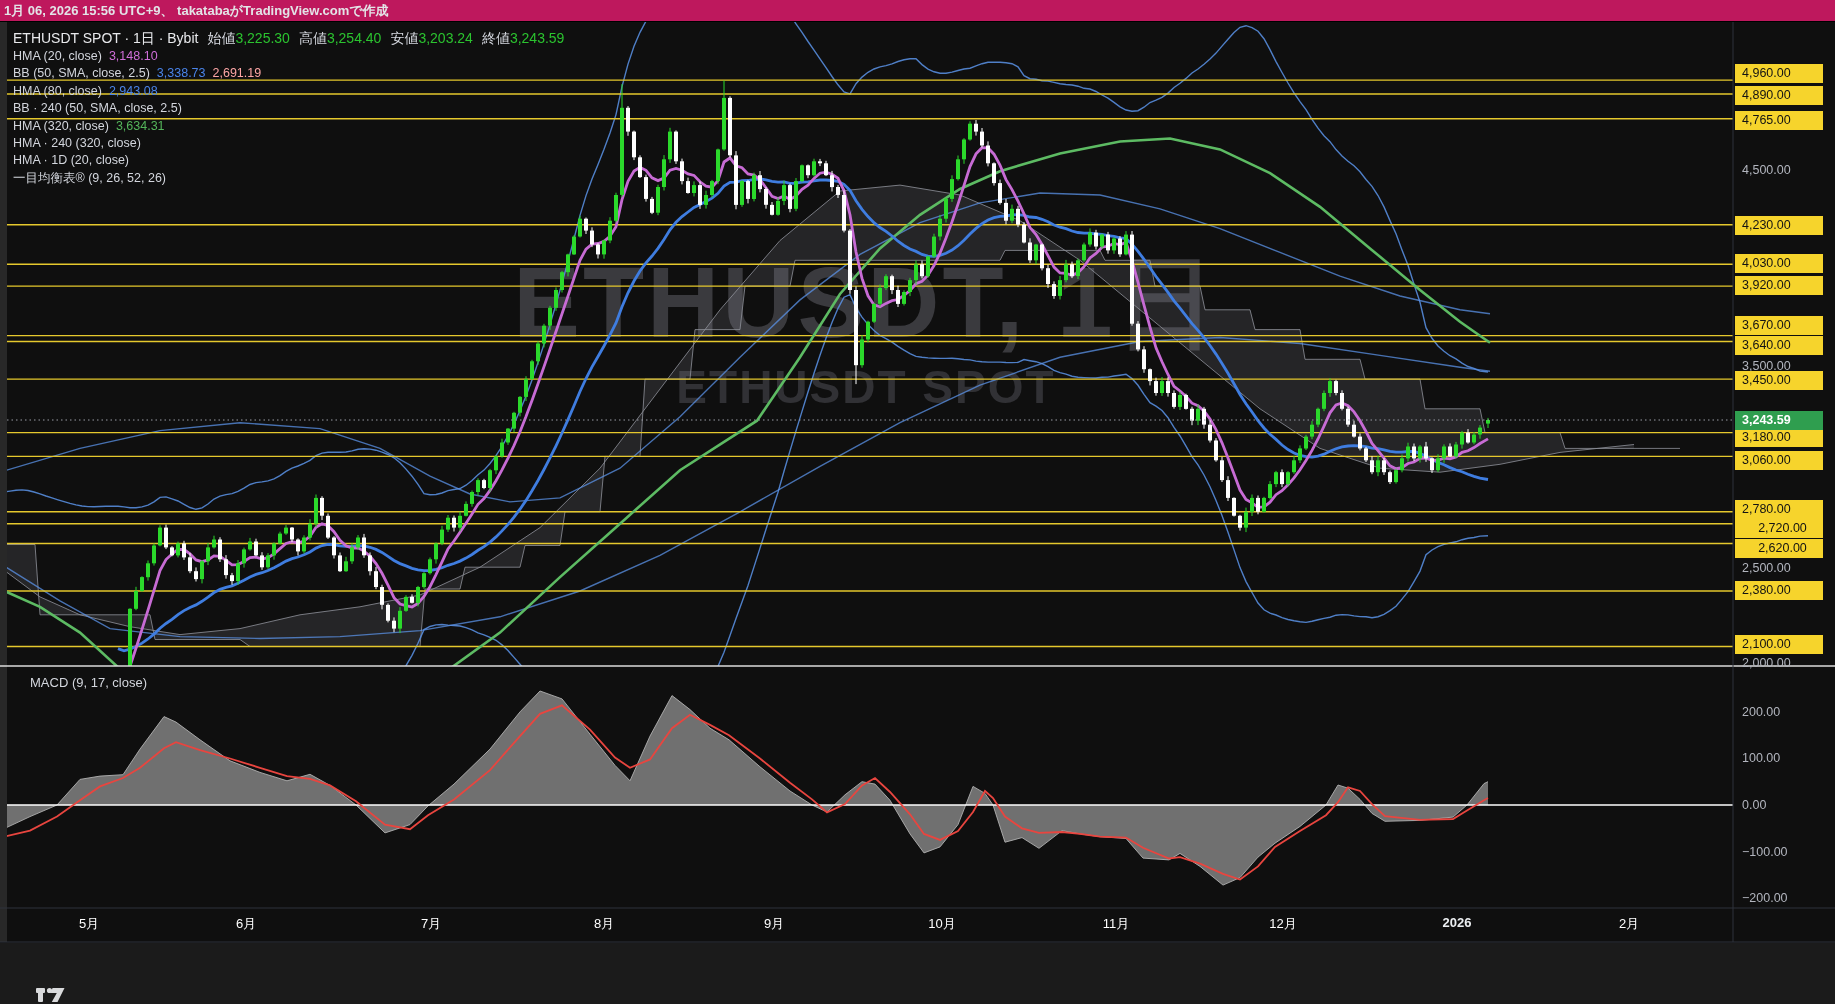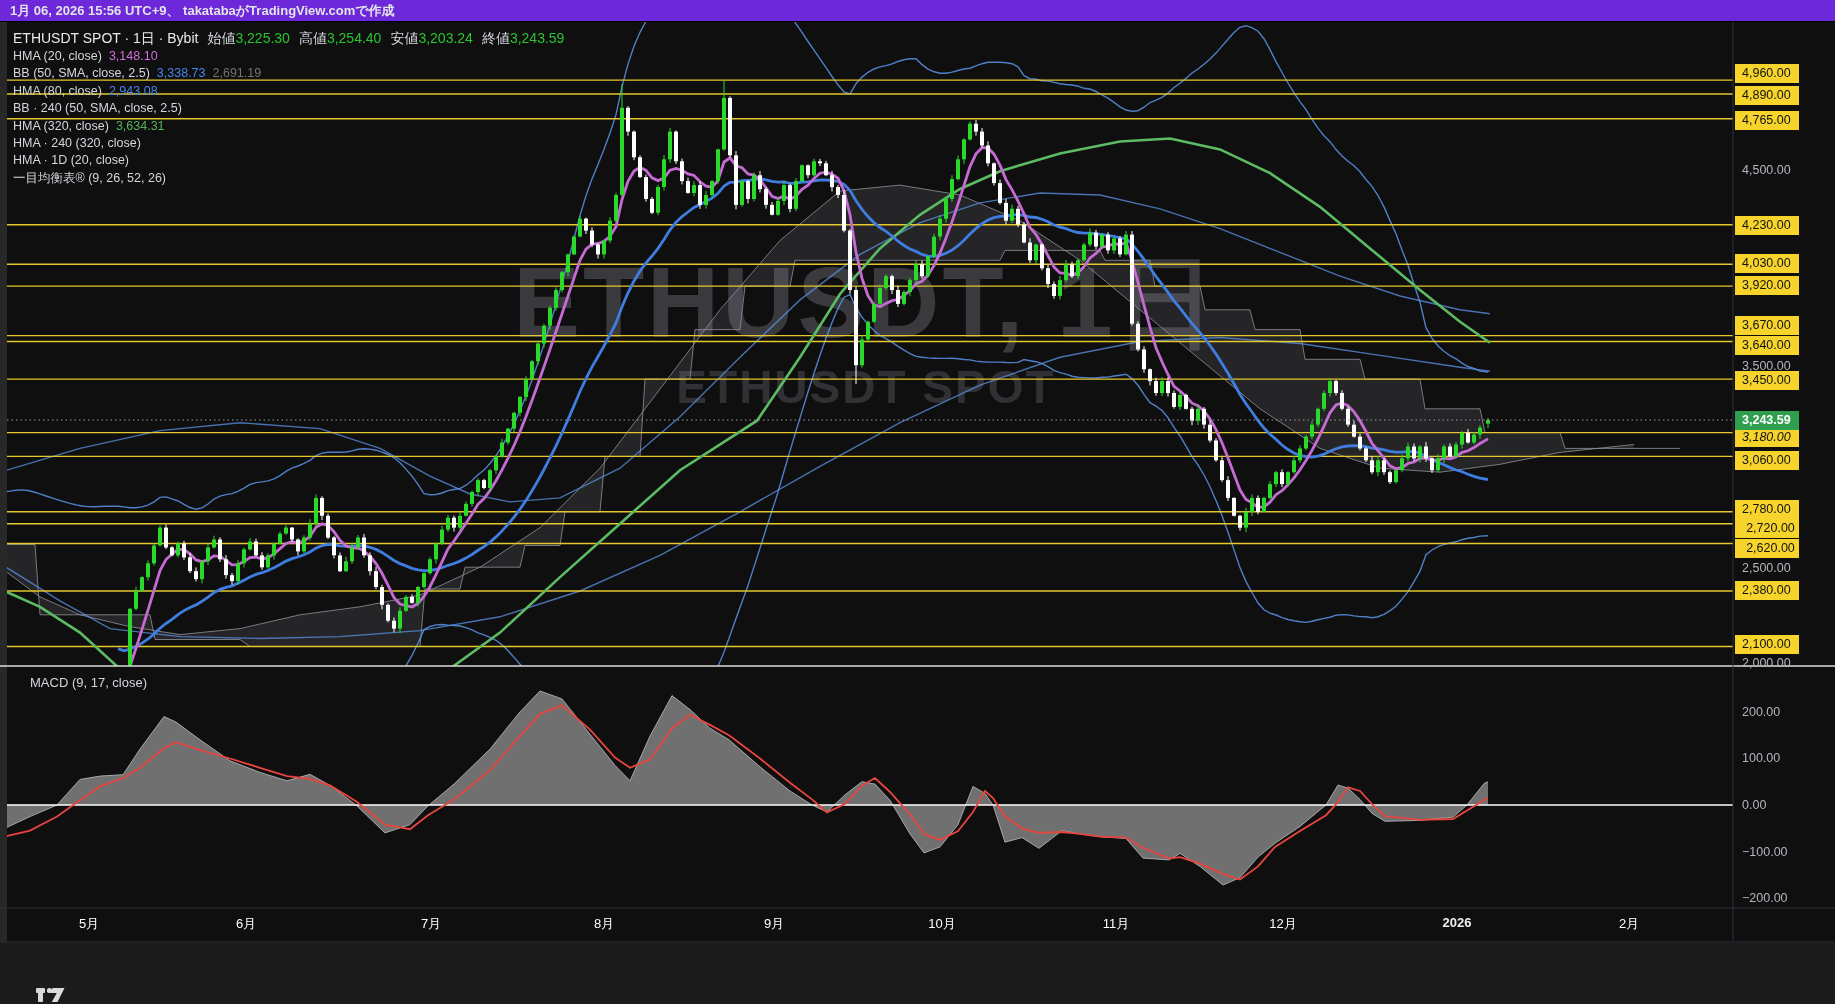--- a/index.html
+++ b/index.html
@@ -1,33 +1,33 @@
 <!DOCTYPE html>
 <html><head>
 <meta charset="utf-8">
 <style>
   html,body{margin:0;padding:0;background:#000;}
   #root{position:relative;width:1835px;height:1004px;background:#0f0f0f;overflow:hidden;
         font-family:"Liberation Sans",sans-serif;}
-  .topbar{position:absolute;left:0;top:0;width:1835px;height:22px;background:#6d28d9;
+  .topbar{position:absolute;left:0;top:0;width:1835px;height:22px;background:#be185d;
           border-bottom:1px solid #000;color:#e3e4e7;font-size:13px;font-weight:700;
-          line-height:22px;padding-left:10px;box-sizing:border-box;z-index:30;}
+          line-height:22px;padding-left:4px;box-sizing:border-box;z-index:30;}
   .watermark{position:absolute;left:866px;top:252px;transform:translateX(-50%);
              text-align:center;z-index:1;pointer-events:none;white-space:nowrap;}
   .wm1{font-size:100px;font-weight:700;color:#3a3a3e;letter-spacing:3px;line-height:100px;}
   .wm2{font-size:46px;font-weight:700;color:#313135;letter-spacing:2px;margin-top:8px;}
   #chart{position:absolute;left:0;top:0;z-index:2;}
   #legend{position:absolute;left:13px;top:29px;z-index:20;white-space:nowrap;}
   .sym-line{font-size:14px;color:#e8e9ec;line-height:19px;}
   .sym-line .ohlc-label{color:#d6d9e0;margin-left:9px;}
   .ind-row{font-size:12.5px;color:#d3d6dd;line-height:17.4px;}
   .ind-val{margin-left:7px;}
   #macdlegend{position:absolute;left:30px;top:675px;font-size:13px;color:#d3d6dd;z-index:20;}
   #paxis,#taxis{position:absolute;inset:0;z-index:10;pointer-events:none;}
-  .pl{position:absolute;left:1735px;width:64px;height:19px;line-height:19px;
+  .pl{position:absolute;left:1735px;width:88px;height:19px;line-height:19px;
       font-size:12.5px;padding-left:7px;box-sizing:border-box;}
   .pl.yellow{background:#f6d42c;color:#131313;}
   .pl.gray{color:#b2b5be;}
   .pl.last{background:#2f9e4f;color:#fff;font-weight:700;}
   .ml{position:absolute;left:1742px;font-size:12.5px;color:#b2b5be;height:16px;line-height:16px;}
   .tl{position:absolute;top:915px;transform:translateX(-50%);font-size:13px;color:#ffffff;}
   .tl.bold{color:#eceff2;font-weight:700;}
   .footer{position:absolute;left:0;top:943px;width:1835px;height:61px;background:#1b1b1b;z-index:30;}
   .tvlogo{position:absolute;left:36px;top:17px;display:flex;align-items:center;gap:9px;cursor:pointer;}
   .tvlogo .brand{color:#d9dadc;font-size:21px;font-weight:700;letter-spacing:.2px;margin-top:45px;}
@@ -547,21 +547,21 @@
       <rect x="0" y="22" width="7" height="920" fill="#282828"></rect>
       <line x1="0" y1="666" x2="1835" y2="666" stroke="#dcdcdc" stroke-width="1.5"></line>
       <line x1="0" y1="908" x2="1835" y2="908" stroke="#2e323c" stroke-width="1"></line>
       <line x1="0" y1="942" x2="1835" y2="942" stroke="#2e323c" stroke-width="1"></line>
       <line x1="1733" y1="22" x2="1733" y2="942" stroke="#2e323c" stroke-width="1"></line>
     </svg>
 
   <div id="legend">
       <div class="sym-line"><span>ETHUSDT SPOT · 1日 · Bybit</span><span class="ohlc-label">始値</span><span style="color: rgb(43, 195, 47);">3,225.30</span><span class="ohlc-label">高値</span><span style="color: rgb(43, 195, 47);">3,254.40</span><span class="ohlc-label">安値</span><span style="color: rgb(43, 195, 47);">3,203.24</span><span class="ohlc-label">終値</span><span style="color: rgb(43, 195, 47);">3,243.59</span></div>
       <div class="ind-row"><span>HMA (20, close)</span><span class="ind-val" style="color: rgb(207, 110, 216);">3,148.10</span></div>
-      <div class="ind-row"><span>BB (50, SMA, close, 2.5)</span><span class="ind-val" style="color: rgb(74, 132, 234);">3,338.73</span><span class="ind-val" style="color: #737373;">2,691.19</span></div>
+      <div class="ind-row"><span>BB (50, SMA, close, 2.5)</span><span class="ind-val" style="color: rgb(74, 132, 234);">3,338.73</span><span class="ind-val" style="color: #fca5a5;">2,691.19</span></div>
       <div class="ind-row"><span>HMA (80, close)</span><span class="ind-val" style="color: rgb(74, 132, 234);">2,943.08</span></div>
       <div class="ind-row"><span>BB · 240 (50, SMA, close, 2.5)</span></div>
       <div class="ind-row"><span>HMA (320, close)</span><span class="ind-val" style="color: rgb(84, 180, 90);">3,634.31</span></div>
       <div class="ind-row"><span>HMA · 240 (320, close)</span></div>
       <div class="ind-row"><span>HMA · 1D (20, close)</span></div>
       <div class="ind-row"><span>一目均衡表® (9, 26, 52, 26)</span></div>
     </div>
   <div id="macdlegend">MACD (9, 17, close)</div>
   <div id="paxis">
       <div class="pl gray" style="top: 160.5px;">4,500.00</div>
@@ -571,21 +571,21 @@
       <div class="pl gray" style="top: 653.5px;">2,000.00</div>
       <div class="pl yellow" style="top: 63.5px;">4,960.00</div>
       <div class="pl yellow" style="top: 85.5px;">4,890.00</div>
       <div class="pl yellow" style="top: 110.5px;">4,765.00</div>
       <div class="pl yellow" style="top: 215.5px;">4,230.00</div>
       <div class="pl yellow" style="top: 253.5px;">4,030.00</div>
       <div class="pl yellow" style="top: 275.5px;">3,920.00</div>
       <div class="pl yellow" style="top: 315.5px;">3,670.00</div>
       <div class="pl yellow" style="top: 335.5px;">3,640.00</div>
       <div class="pl yellow" style="top: 370.5px;">3,450.00</div>
-      <div class="pl yellow" style="top: 427.5px; font-style: italic;">3,180.00</div>
+      <div class="pl yellow" style="top: 427.5px;">3,180.00</div>
       <div class="pl yellow" style="top: 450.5px;">3,060.00</div>
       <div class="pl yellow" style="top: 499.5px;">2,780.00</div>
       <div class="pl yellow" style="top: 519px; text-align: center;">2,720.00</div>
       <div class="pl yellow" style="top: 538.5px; text-align: center;">2,620.00</div>
       <div class="pl yellow" style="top: 580.5px;">2,380.00</div>
       <div class="pl yellow" style="top: 634.5px;">2,100.00</div>
       <div class="pl last" style="top: 410.5px;">3,243.59</div>
       <div class="ml" style="top: 704px;">200.00</div>
       <div class="ml" style="top: 750px;">100.00</div>
       <div class="ml" style="top: 797px;">0.00</div>

